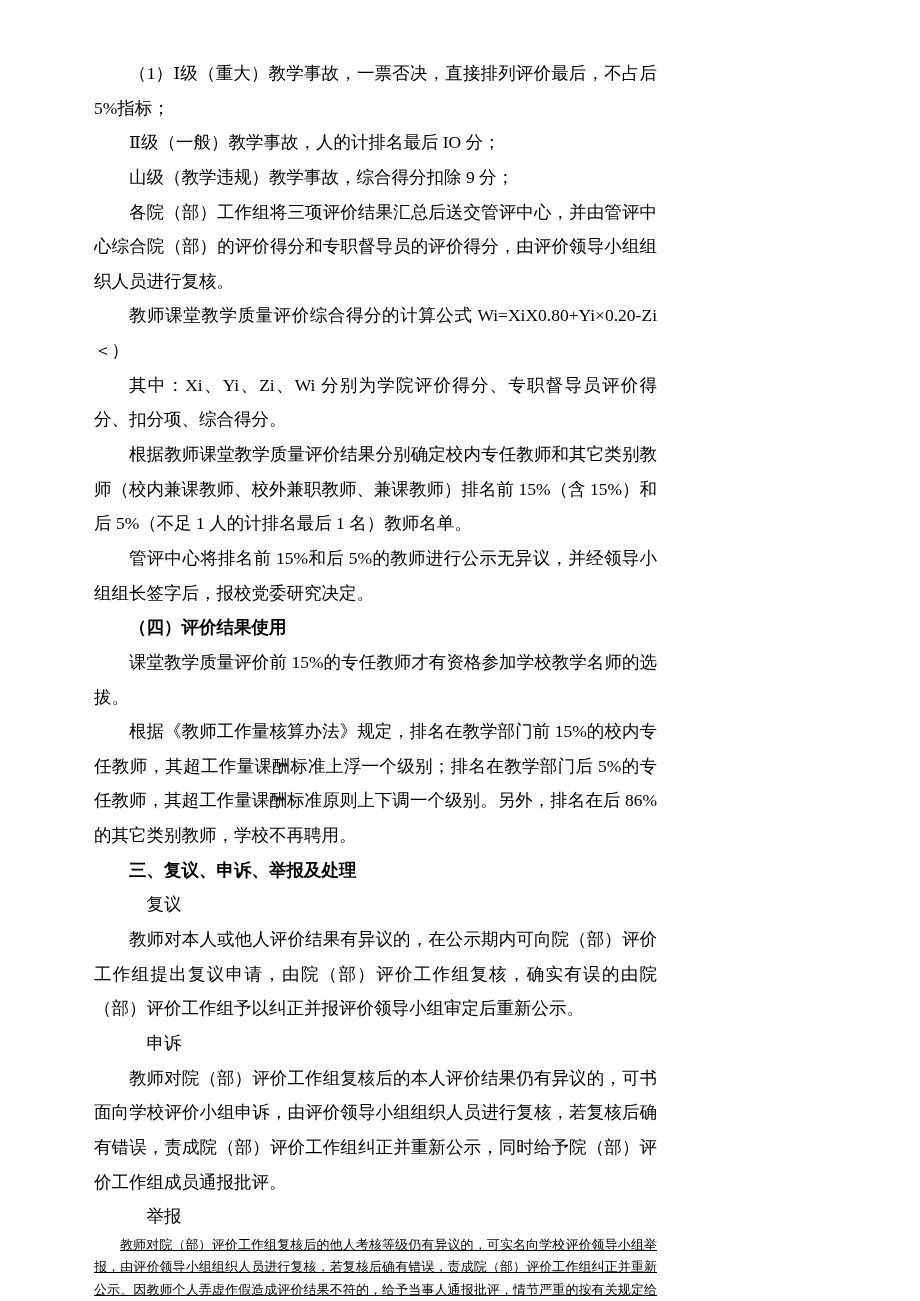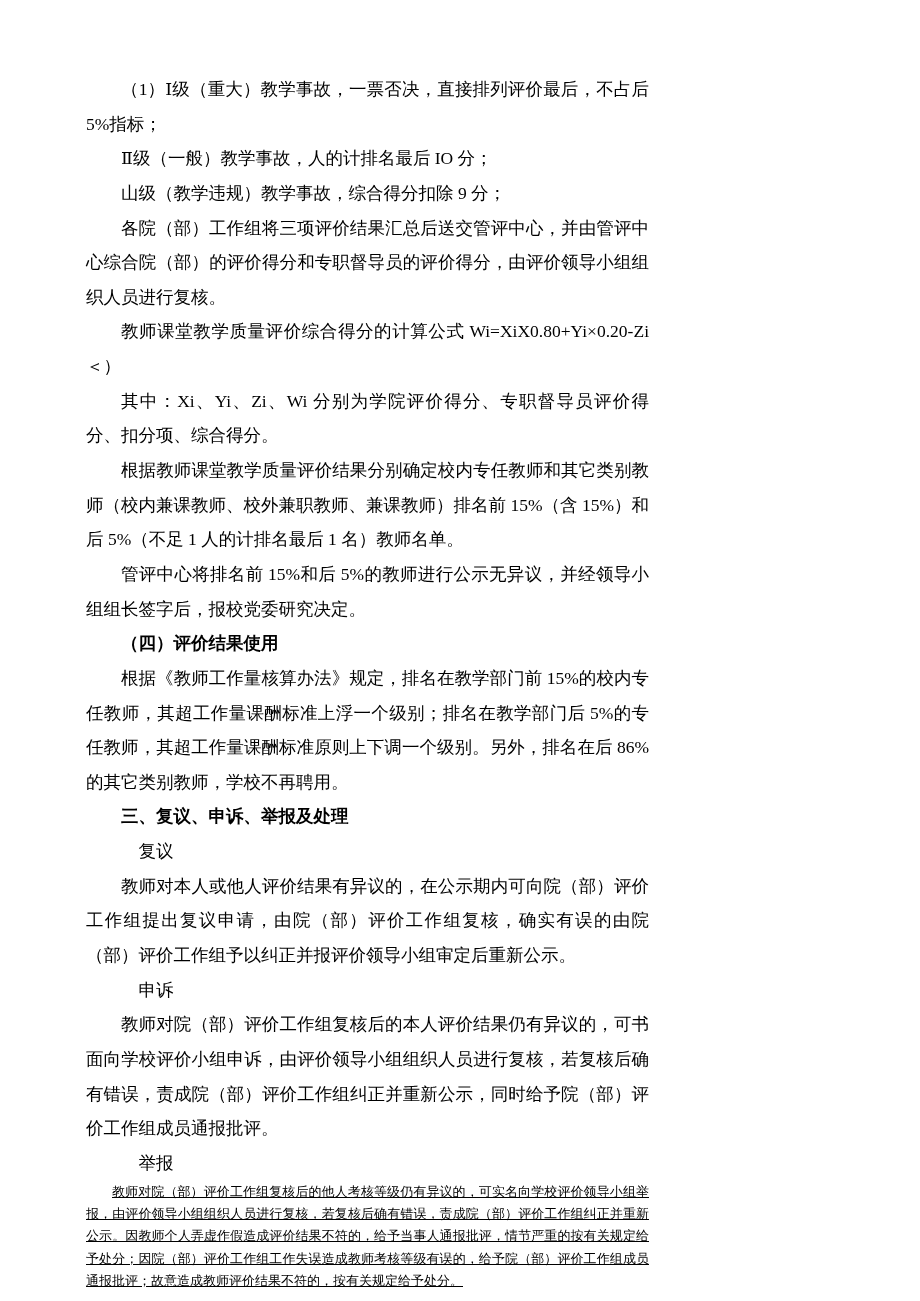--- a/index.html
+++ b/index.html
@@ -12,21 +12,22 @@
     height: 1301px;
     font-family: "Liberation Serif", "DejaVu Serif", serif;
     color: #000000;
     -webkit-font-smoothing: antialiased;
   }
   .page {
     position: relative;
     width: 735px;
     height: 1301px;
     box-sizing: border-box;
-    padding: 72px 86px 40px 86px;
+    padding: 56px 86px 40px 86px;
+    margin-left: 8px;
   }
   .doc-body {
     font-size: 17.5px;
     line-height: 1.98;
     text-align: justify;
     text-justify: inter-ideograph;
   }
   p {
     margin: 0;
     padding: 0;
@@ -64,20 +65,21 @@
     <p class="para">Ⅱ级（一般）教学事故，人的计排名最后 IO 分；</p>
     <p class="para">山级（教学违规）教学事故，综合得分扣除 9 分；</p>
     <p class="para">各院（部）工作组将三项评价结果汇总后送交管评中心，并由管评中心综合院（部）的评价得分和专职督导员的评价得分，由评价领导小组组织人员进行复核。</p>
 
     <p class="formula">教师课堂教学质量评价综合得分的计算公式 Wi=XiX0.80+Yi×0.20-Zi＜）</p>
     <p class="para">其中：Xi、Yi、Zi、Wi 分别为学院评价得分、专职督导员评价得分、扣分项、综合得分。</p>
     <p class="para">根据教师课堂教学质量评价结果分别确定校内专任教师和其它类别教师（校内兼课教师、校外兼职教师、兼课教师）排名前 15%（含 15%）和后 5%（不足 1 人的计排名最后 1 名）教师名单。</p>
     <p class="para">管评中心将排名前 15%和后 5%的教师进行公示无异议，并经领导小组组长签字后，报校党委研究决定。</p>
 
     <p class="heading">（四）评价结果使用</p>
+    <p class="para">课堂教学质量评价前 15%的专任教师才有资格参加学校教学名师的选拔。</p>
     <p class="para">根据《教师工作量核算办法》规定，排名在教学部门前 15%的校内专任教师，其超工作量课酬标准上浮一个级别；排名在教学部门后 5%的专任教师，其超工作量课酬标准原则上下调一个级别。另外，排名在后 86%的其它类别教师，学校不再聘用。</p>
 
     <p class="heading">三、复议、申诉、举报及处理</p>
 
     <p class="subheading">复议</p>
     <p class="para">教师对本人或他人评价结果有异议的，在公示期内可向院（部）评价工作组提出复议申请，由院（部）评价工作组复核，确实有误的由院（部）评价工作组予以纠正并报评价领导小组审定后重新公示。</p>
 
     <p class="subheading">申诉</p>
     <p class="para">教师对院（部）评价工作组复核后的本人评价结果仍有异议的，可书面向学校评价小组申诉，由评价领导小组组织人员进行复核，若复核后确有错误，责成院（部）评价工作组纠正并重新公示，同时给予院（部）评价工作组成员通报批评。</p>
 

